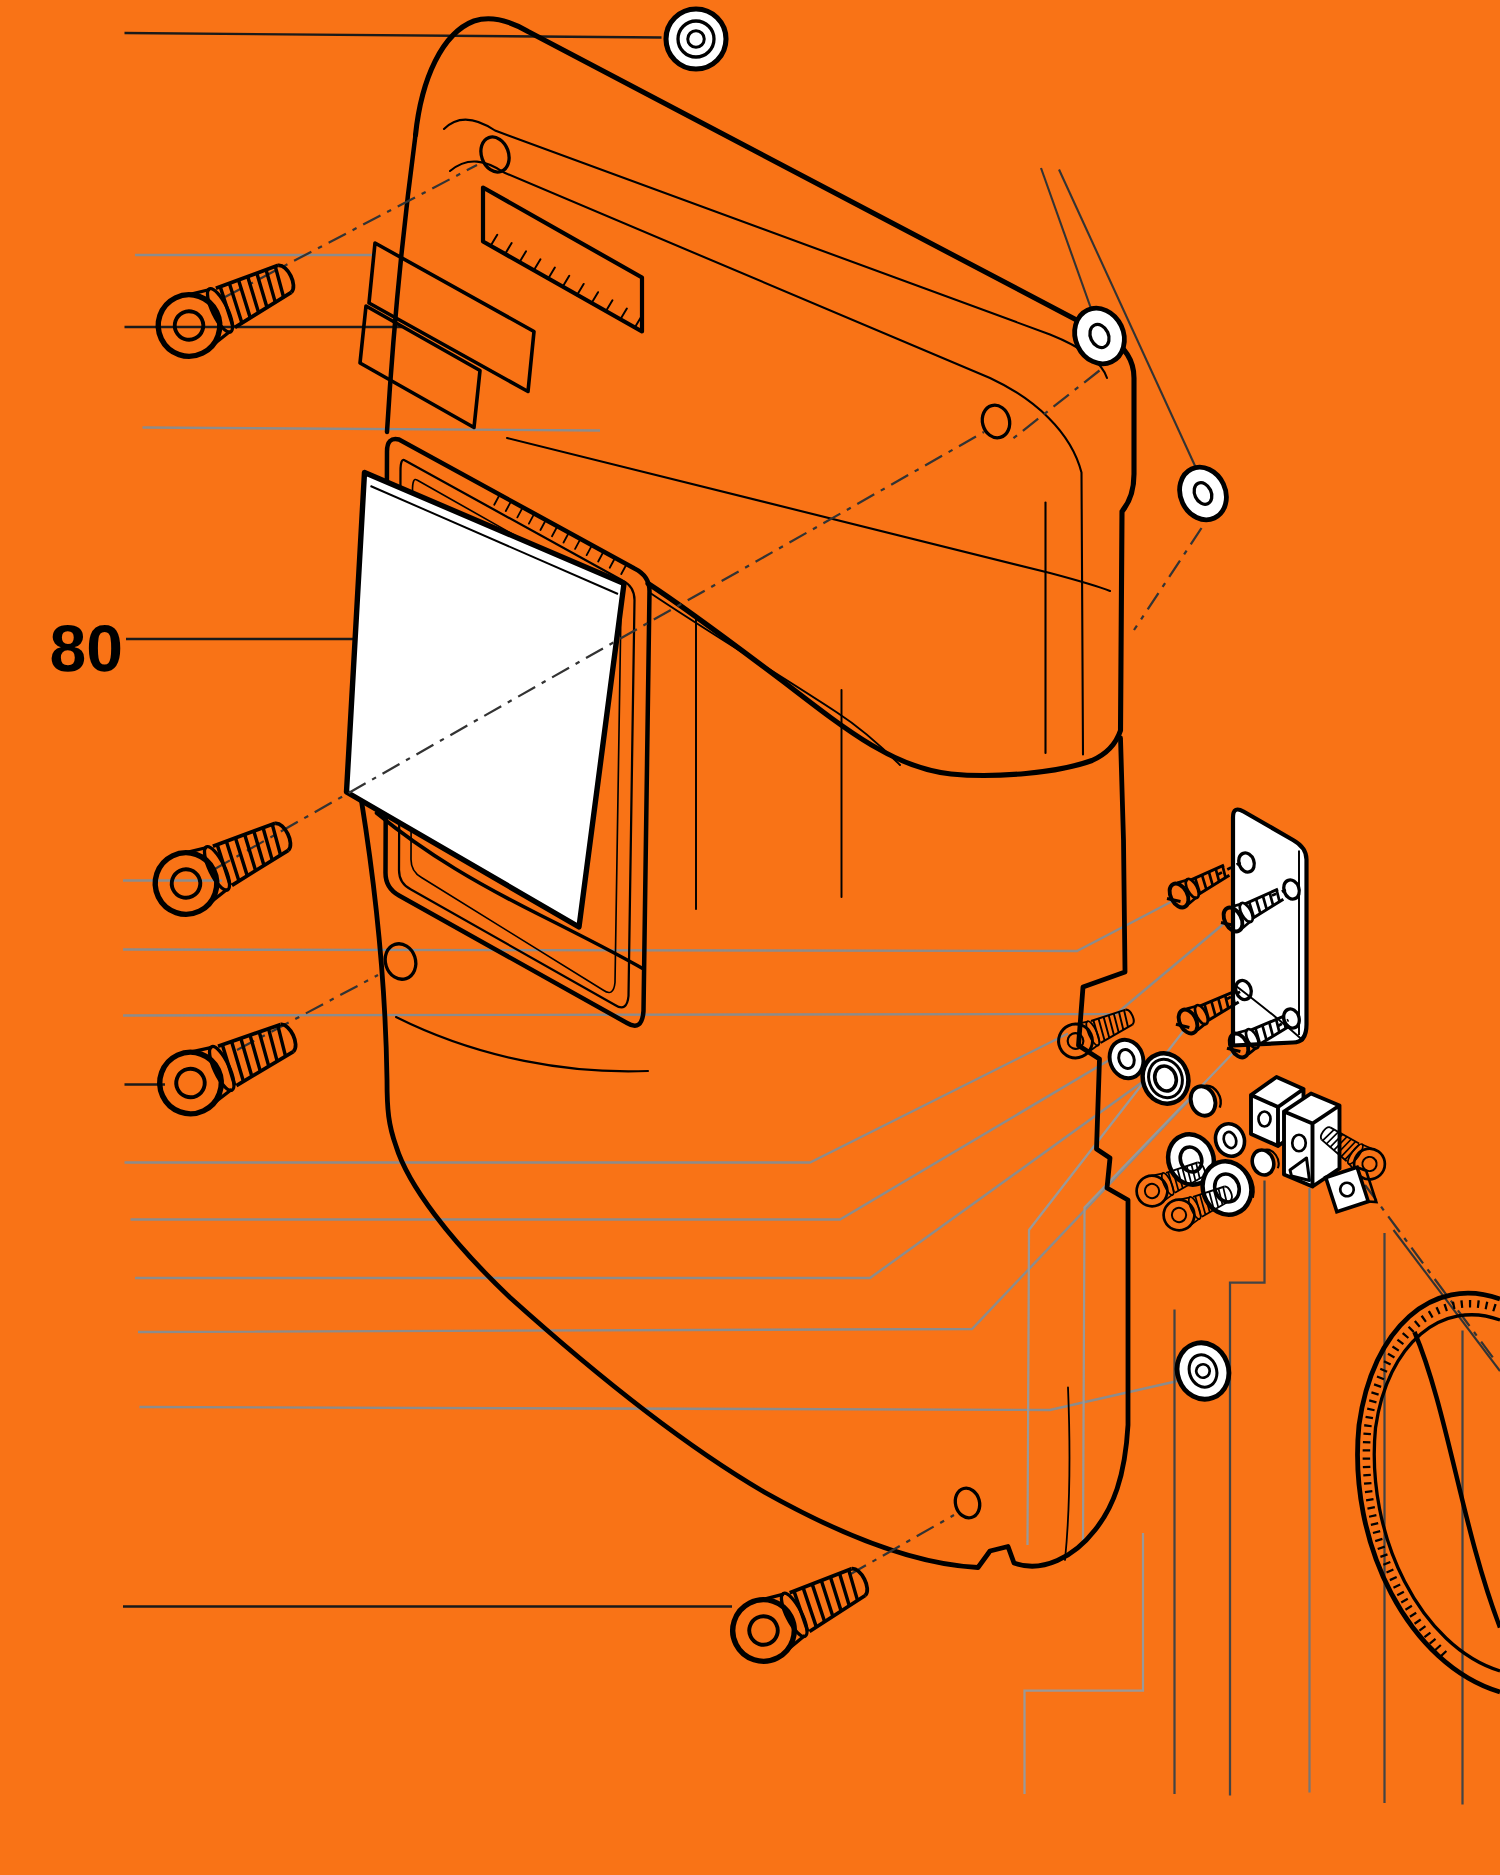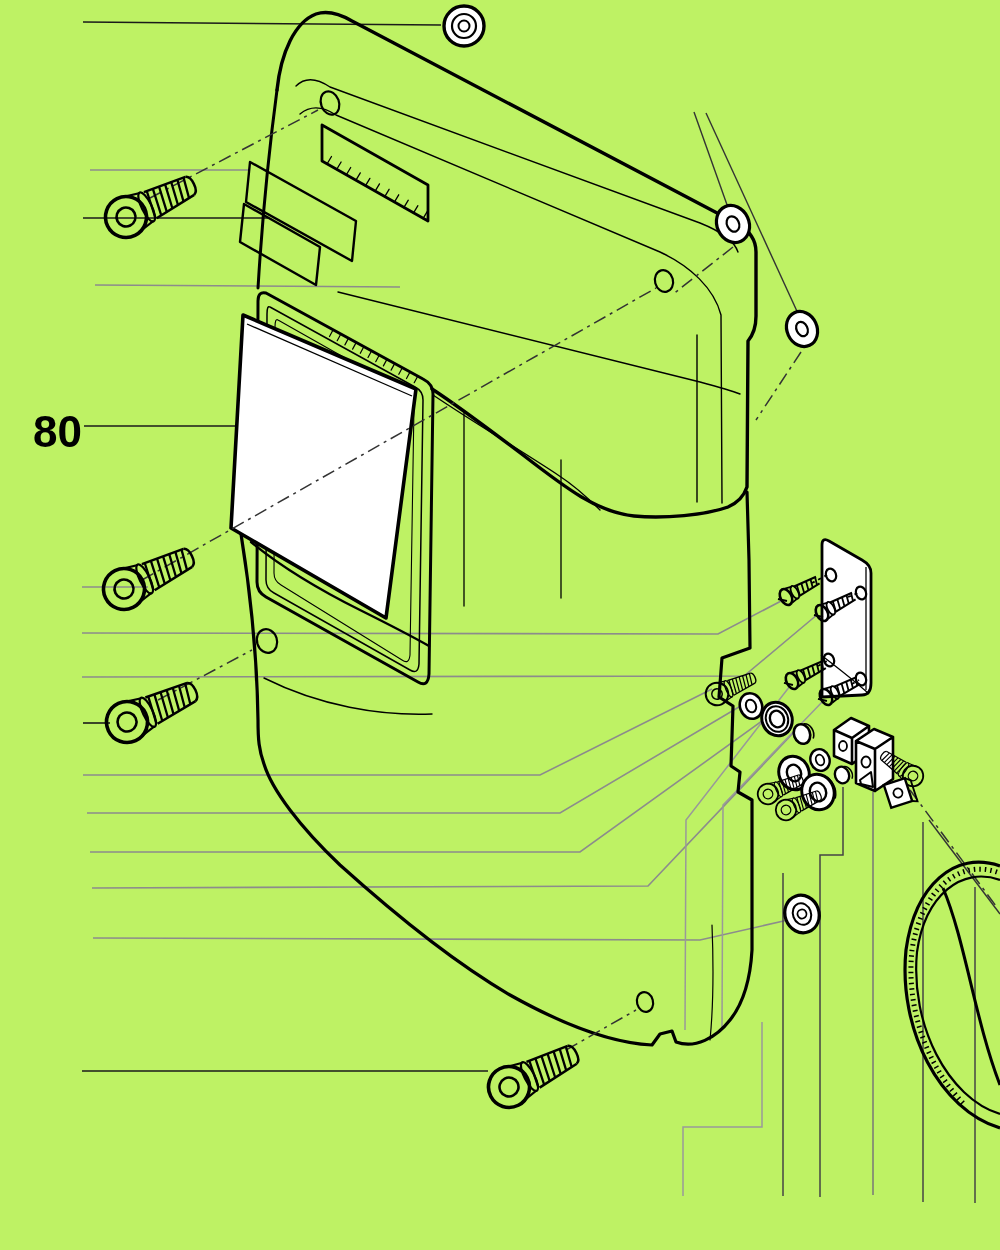--- a/index.html
+++ b/index.html
@@ -1,16 +1,16 @@
 <!DOCTYPE html>
 <html><head>
 <meta charset="utf-8">
 <style>
   html,body{margin:0;padding:0;background:#fff;}
-  .stage{position:relative;width:1000px;height:1250px;background:#bef264;overflow:hidden;
+  .stage{position:relative;width:1000px;height:1250px;background:#f97316;overflow:hidden;
          font-family:"Liberation Sans", sans-serif;}
   svg{display:block;}
   text.callout{font-family:"Liberation Sans","DejaVu Sans",sans-serif;font-weight:bold;
                font-size:44px;fill:#000;}
 </style>
 </head>
 <body>
 
 <div class="stage">
 <svg width="1000" height="1250" viewBox="0 0 1000 1250">

